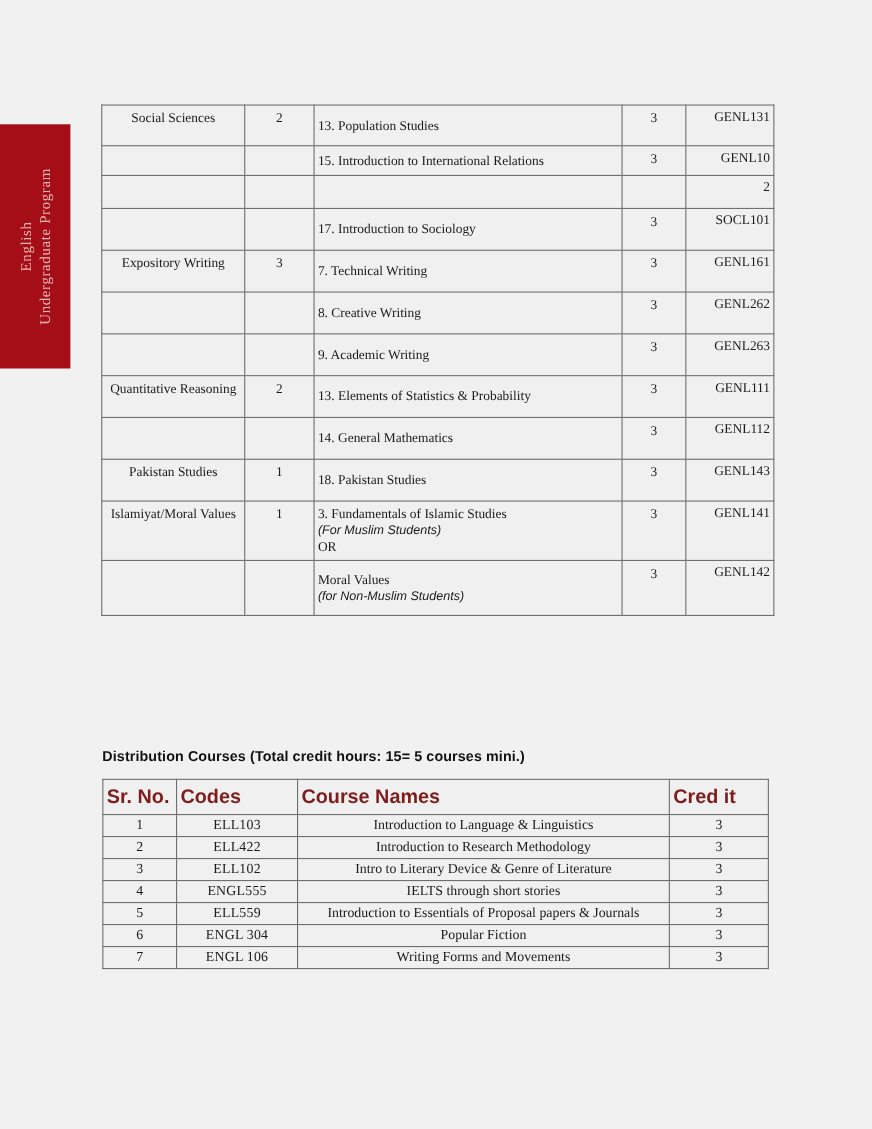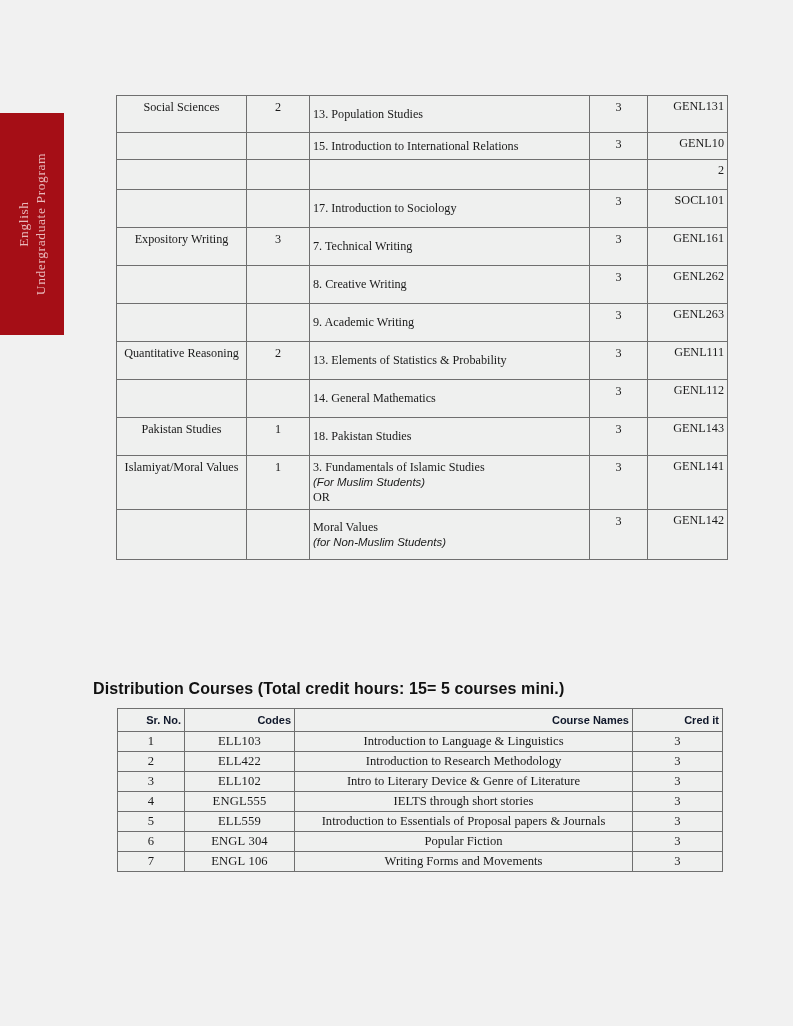--- a/index.html
+++ b/index.html
@@ -49,21 +49,20 @@
     left: 0;
     top: 0;
     width: 793px;
   }
 
   table.grid {
     border-collapse: collapse;
     table-layout: fixed;
     background: #eff0ef;
     font-family: "Liberation Serif", serif;
-    margin-left: 24px;
   }
   table.grid td, table.grid th {
     border: 1px solid #6f6f6f;
     background: #eff0ef;
     padding: 2px 3px;
     font-weight: normal;
     color: #1a1a1a;
   }
 
   
@@ -111,41 +110,41 @@
     font-size: 11.4px;
   }
 
   
   .dist-heading {
     position: absolute;
     left: 93px;
     top: 680px;
     font-family: "Liberation Sans", sans-serif;
     font-weight: bold;
-    font-size: 16px;
+    font-size: 13px;
     color: #111;
     letter-spacing: 0.1px;
   }
 
   
   #dist-table {
     position: absolute;
     left: 93px;
     top: 708px;
     width: 605px;
   }
   #dist-table th {
     font-family: "Liberation Sans", sans-serif;
     font-weight: bold;
-    font-size: 11px;
-    text-align: right;
+    font-size: 18px;
+    text-align: left;
     vertical-align: top;
     padding-top: 5px;
     padding-bottom: 5px;
-    color: #0f172a;
+    color: #7f1d1d;
   }
   #dist-table td {
     font-size: 12.6px;
     line-height: 15px;
     text-align: center;
     vertical-align: middle;
     padding-top: 2px;
     padding-bottom: 2px;
   }
   #dist-table td.d-code { letter-spacing: 0.2px; text-align: center; }

